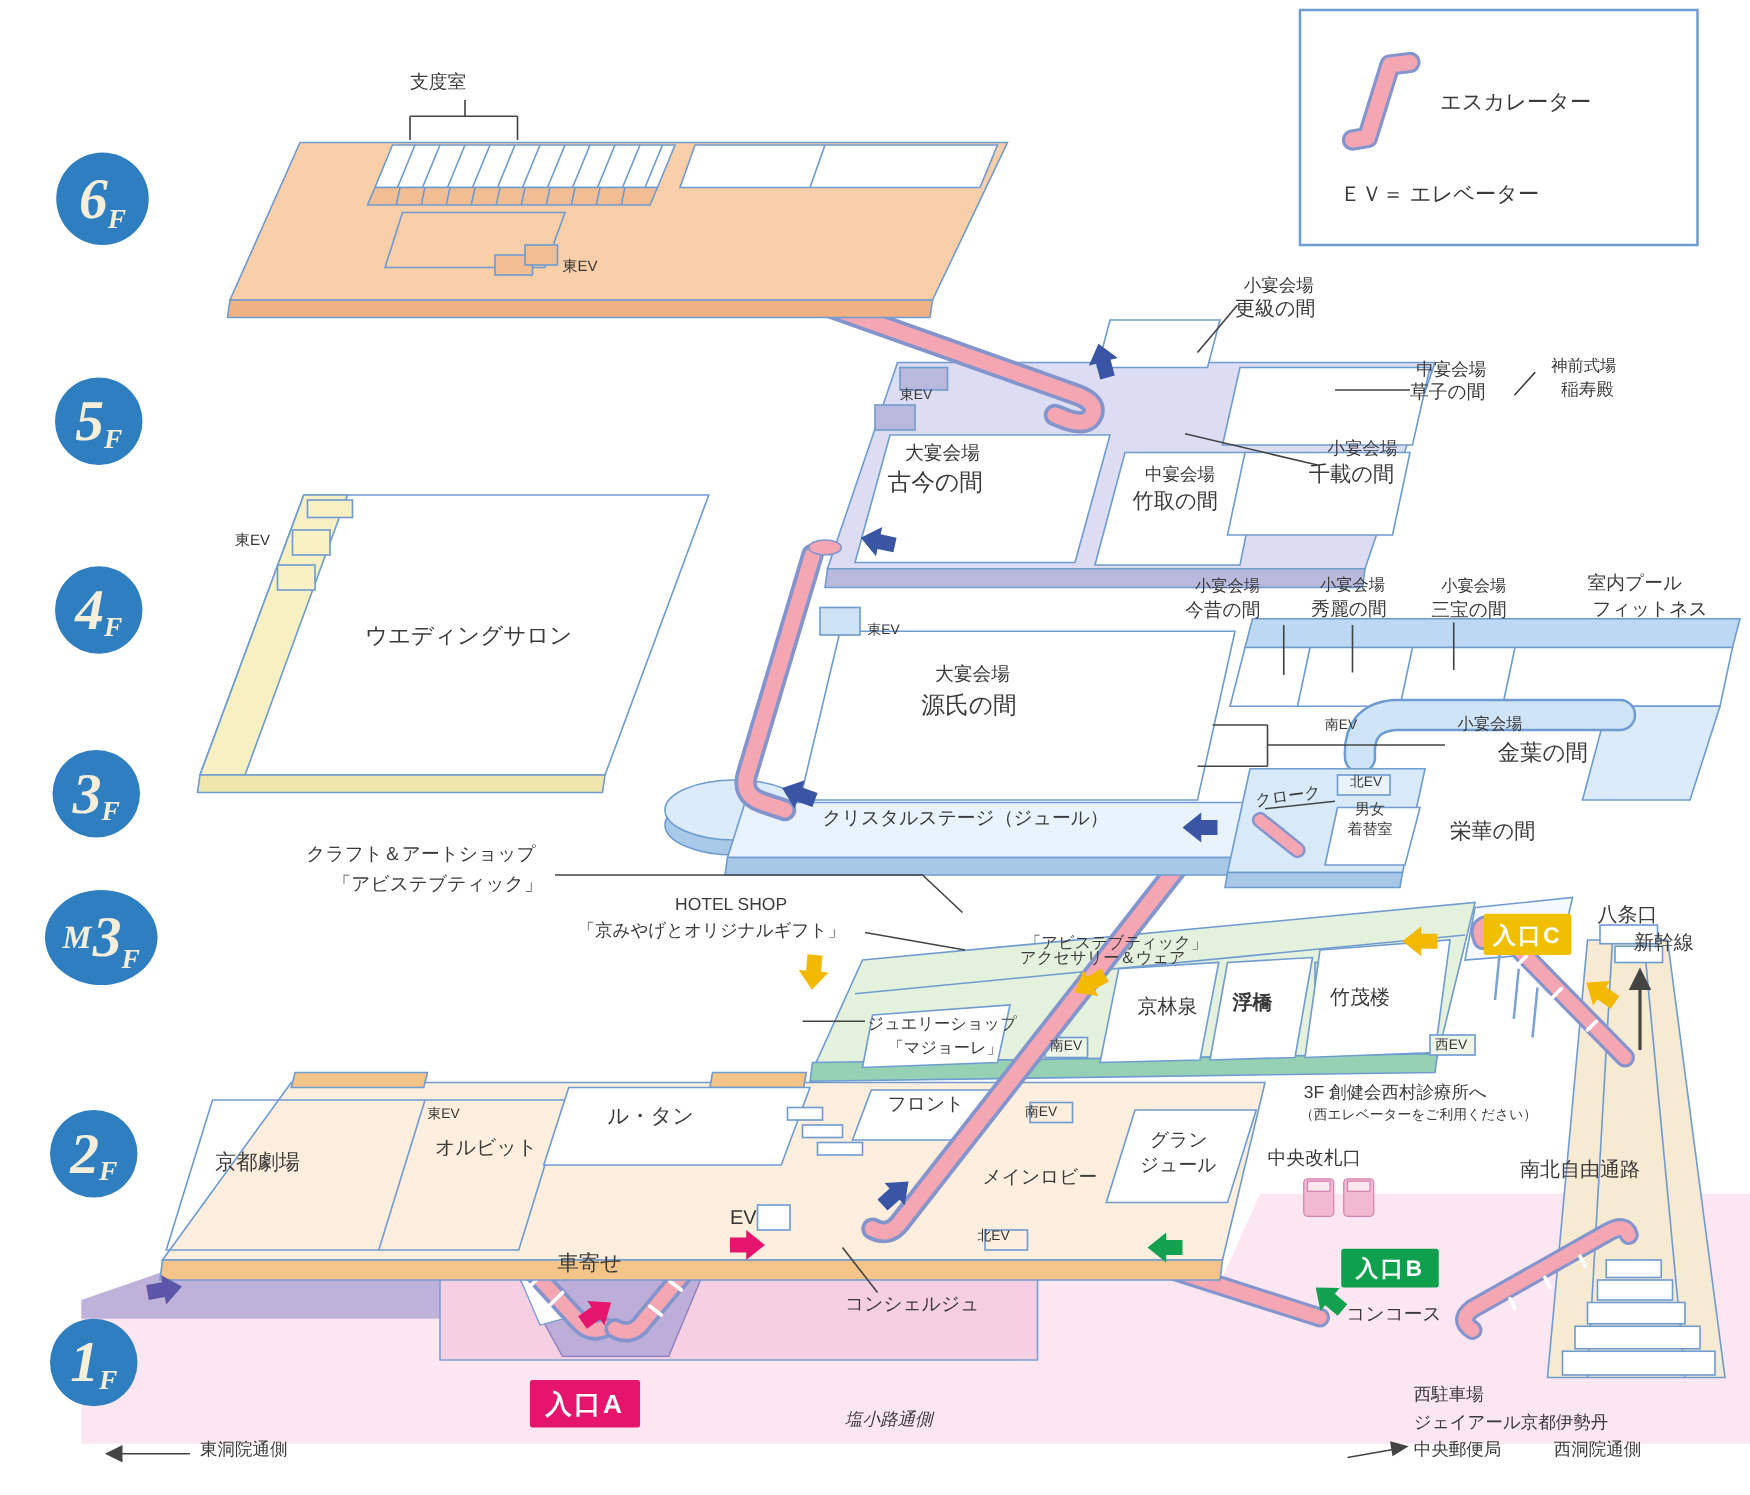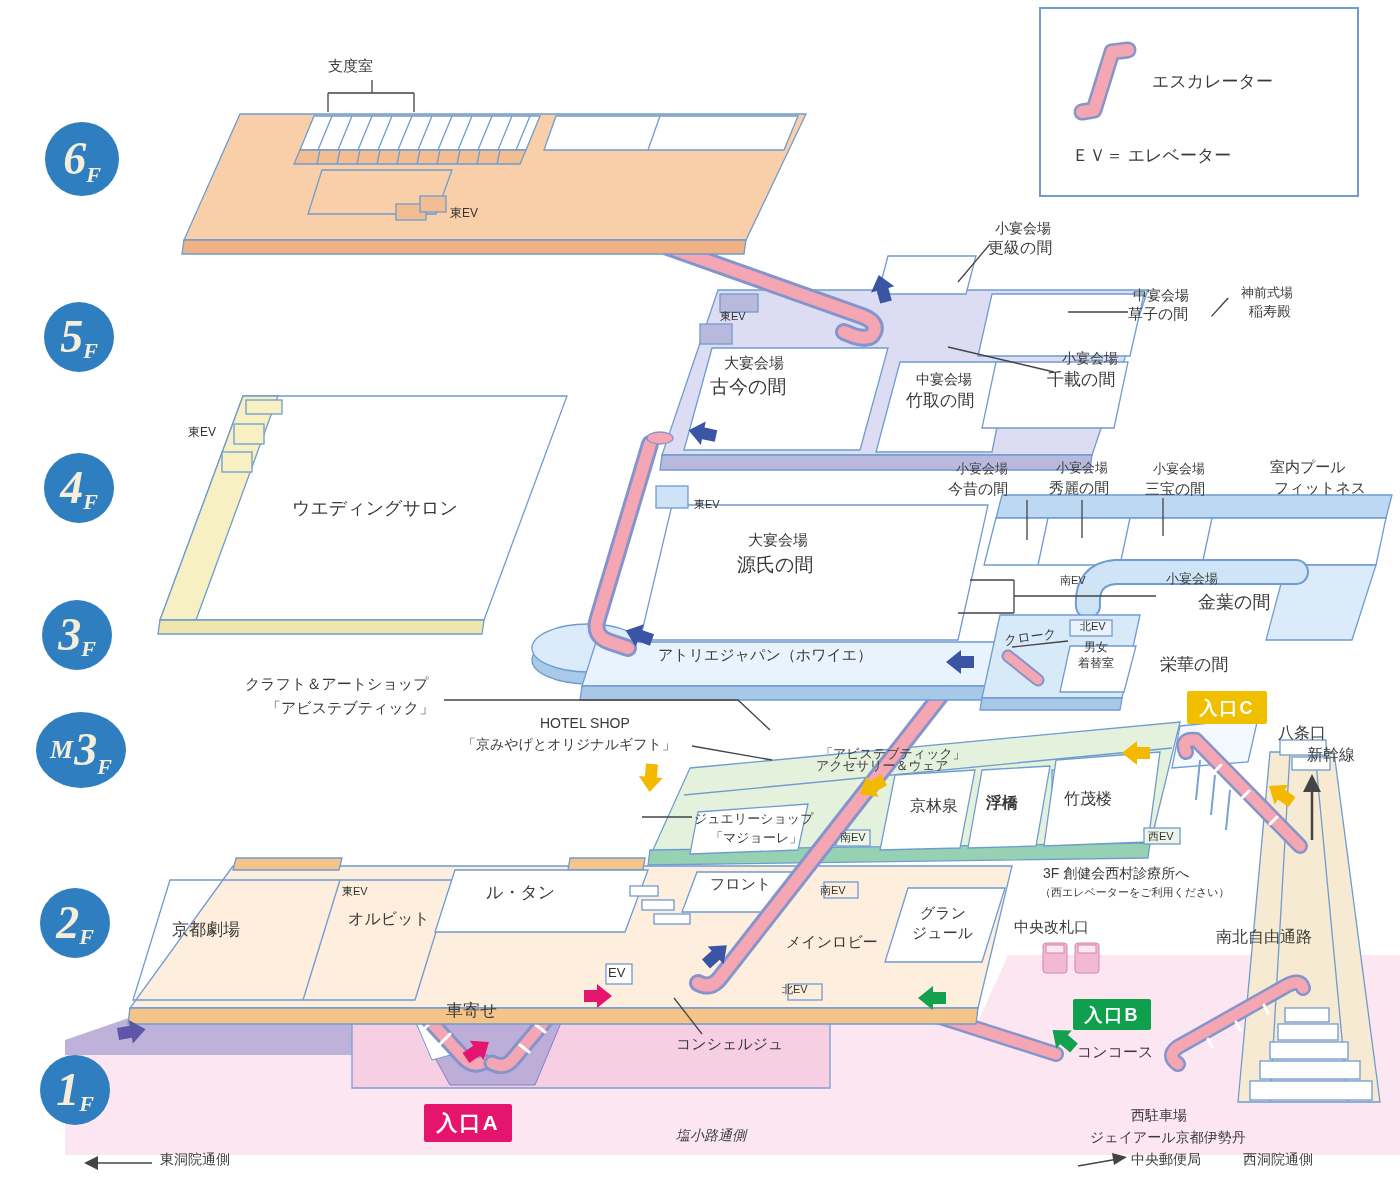--- a/index.html
+++ b/index.html
@@ -282,21 +282,21 @@
 <div class="lbl" style="left:1249px;top:304px;font-size:14px;">稲寿殿</div>
 <div class="lbl" style="left:1062px;top:351px;font-size:14px;">小宴会場</div>
 <div class="lbl" style="left:1047px;top:370px;font-size:17px;">千載の間</div>
 
 <div class="lbl ev" style="left:188px;top:426px;font-size:12px;">東EV</div>
 <div class="lbl" style="left:292px;top:478px;font-size:18px;margin-top:20px;">ウエディングサロン</div>
 
 <div class="lbl ev" style="left:694px;top:498px;">東EV</div>
 <div class="lbl" style="left:748px;top:532px;font-size:15px;">大宴会場</div>
 <div class="lbl" style="left:737px;top:554px;font-size:19px;">源氏の間</div>
-<div class="lbl" style="left:658px;top:647px;font-size:15px;">アトリエジャパン（ホワイエ）</div>
+<div class="lbl" style="left:658px;top:647px;font-size:15px;">クリスタルステージ（ジュール）</div>
 <div class="lbl" style="left:956px;top:462px;font-size:13px;">小宴会場</div>
 <div class="lbl" style="left:948px;top:481px;font-size:15px;">今昔の間</div>
 <div class="lbl" style="left:1056px;top:461px;font-size:13px;">小宴会場</div>
 <div class="lbl" style="left:1049px;top:480px;font-size:15px;">秀麗の間</div>
 <div class="lbl" style="left:1153px;top:462px;font-size:13px;">小宴会場</div>
 <div class="lbl" style="left:1145px;top:481px;font-size:15px;">三宝の間</div>
 <div class="lbl" style="left:1270px;top:459px;font-size:15px;">室内プール</div>
 <div class="lbl" style="left:1274px;top:480px;font-size:15px;">フィットネス</div>
 <div class="lbl ev" style="left:1060px;top:574px;">南EV</div>
 <div class="lbl" style="left:1166px;top:572px;font-size:13px;">小宴会場</div>
@@ -326,33 +326,33 @@
 <div class="lbl" style="left:172px;top:920px;font-size:17px;">京都劇場</div>
 <div class="lbl ev" style="left:342px;top:885px;">東EV</div>
 <div class="lbl" style="left:348px;top:910px;font-size:16px;">オルビット</div>
 <div class="lbl" style="left:486px;top:883px;font-size:17px;">ル・タン</div>
 <div class="lbl" style="left:710px;top:876px;font-size:15px;">フロント</div>
 <div class="lbl ev" style="left:820px;top:884px;">南EV</div>
 <div class="lbl" style="left:786px;top:934px;font-size:15px;">メインロビー</div>
 <div class="lbl" style="left:920px;top:905px;font-size:15px;">グラン</div>
 <div class="lbl" style="left:912px;top:925px;font-size:15px;">ジュール</div>
 <div class="lbl ev" style="left:782px;top:983px;">北EV</div>
-<div class="lbl ev" style="left:608px;top:966px;font-size:13px;text-align:center;">EV</div>
+<div class="lbl ev" style="left:584px;top:966px;font-size:16px;text-align:center;">EV</div>
 <div class="lbl" style="left:1043px;top:866px;font-size:14px;">3F 創健会西村診療所へ</div>
 <div class="lbl" style="left:1040px;top:886px;font-size:11px;">（西エレベーターをご利用ください）</div>
 
 <div class="lbl" style="left:446px;top:1001px;font-size:17px;">車寄せ</div>
 <div class="lbl" style="left:676px;top:1036px;font-size:15px;">コンシェルジュ</div>
 <div class="lbl" style="left:1014px;top:919px;font-size:15px;">中央改札口</div>
 <div class="lbl" style="left:1077px;top:1044px;font-size:15px;">コンコース</div>
 <div class="lbl" style="left:1216px;top:928px;font-size:16px;">南北自由通路</div>
 <div class="lbl" style="left:1131px;top:1108px;font-size:14px;">西駐車場</div>
-<div class="lbl" style="left:1090px;top:1130px;font-size:14px;text-align:center;">ジェイアール京都伊勢丹</div>
+<div class="lbl" style="left:1131px;top:1130px;font-size:14px;text-align:center;">ジェイアール京都伊勢丹</div>
 <div class="lbl" style="left:1131px;top:1152px;font-size:14px;">中央郵便局</div>
 <div class="lbl" style="left:1243px;top:1152px;font-size:14px;">西洞院通側</div>
 <div class="lbl" style="left:160px;top:1152px;font-size:14px;">東洞院通側</div>
 <div class="lbl" style="left:676px;top:1128px;font-size:14px;font-style:italic;">塩小路通側</div>
 
 <div class="entrance" style="left:424px;top:1104px;width:88px;height:38px;background:#e5156e;font-size:21px;">入口A</div>
 <div class="entrance" style="left:1073px;top:999px;width:78px;height:31px;background:#0ea04c;font-size:18px;">入口B</div>
-<div class="entrance" style="left:1187px;top:691px;width:80px;height:33px;background:#f0c000;font-size:18px;">入口C</div>
+<div class="entrance" style="left:1187px;top:731px;width:70px;height:33px;background:#f0c000;font-size:18px;">入口C</div>
 
 </div>
 
 </body></html>

